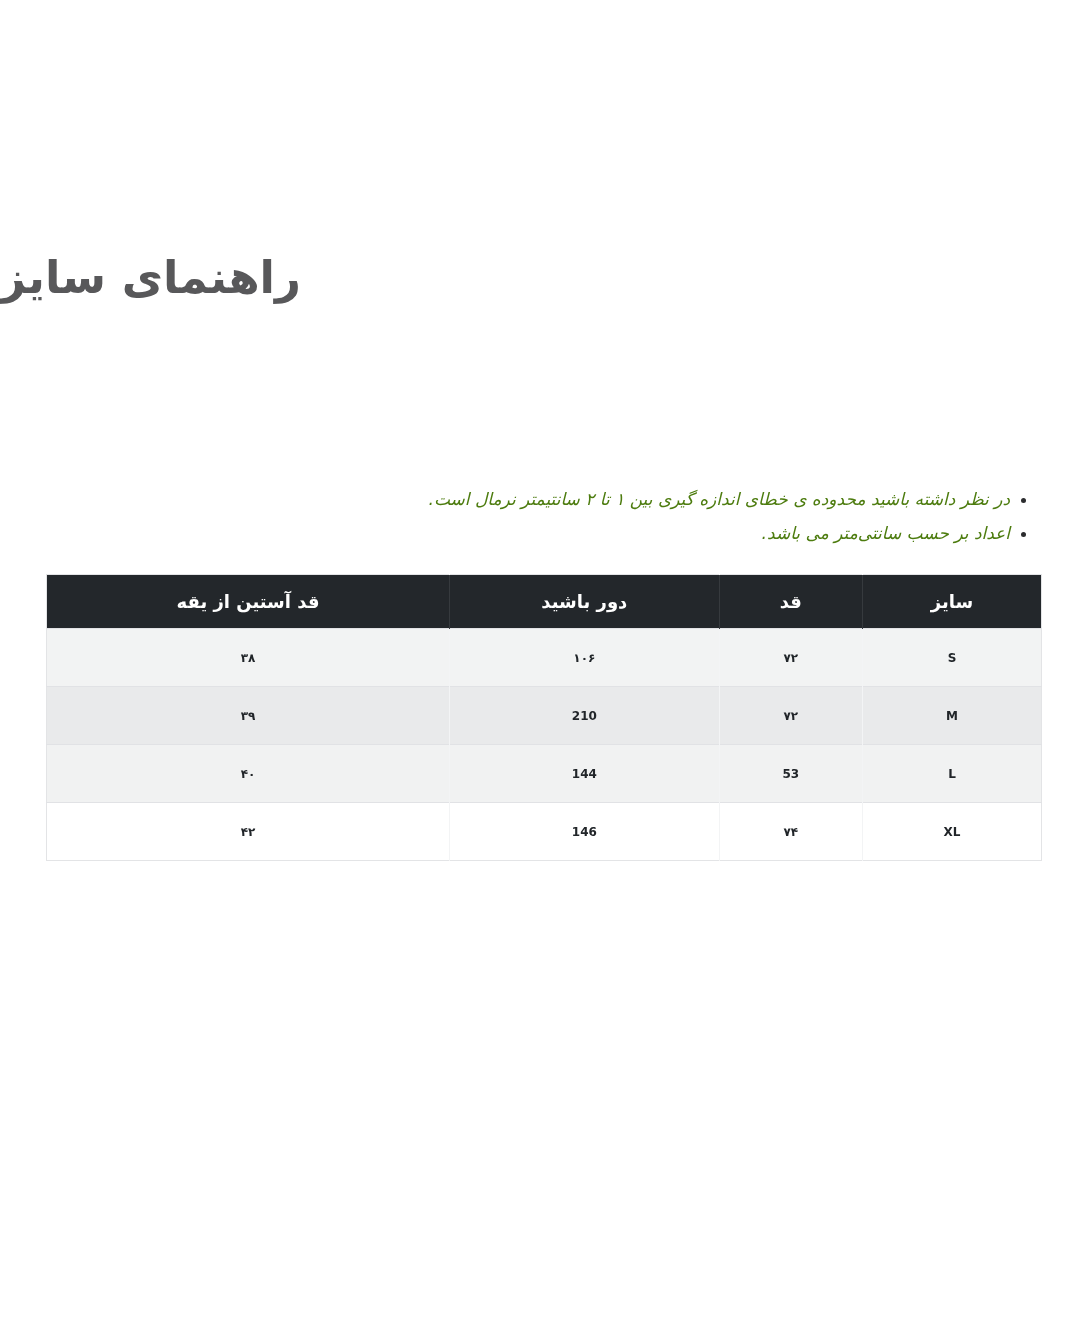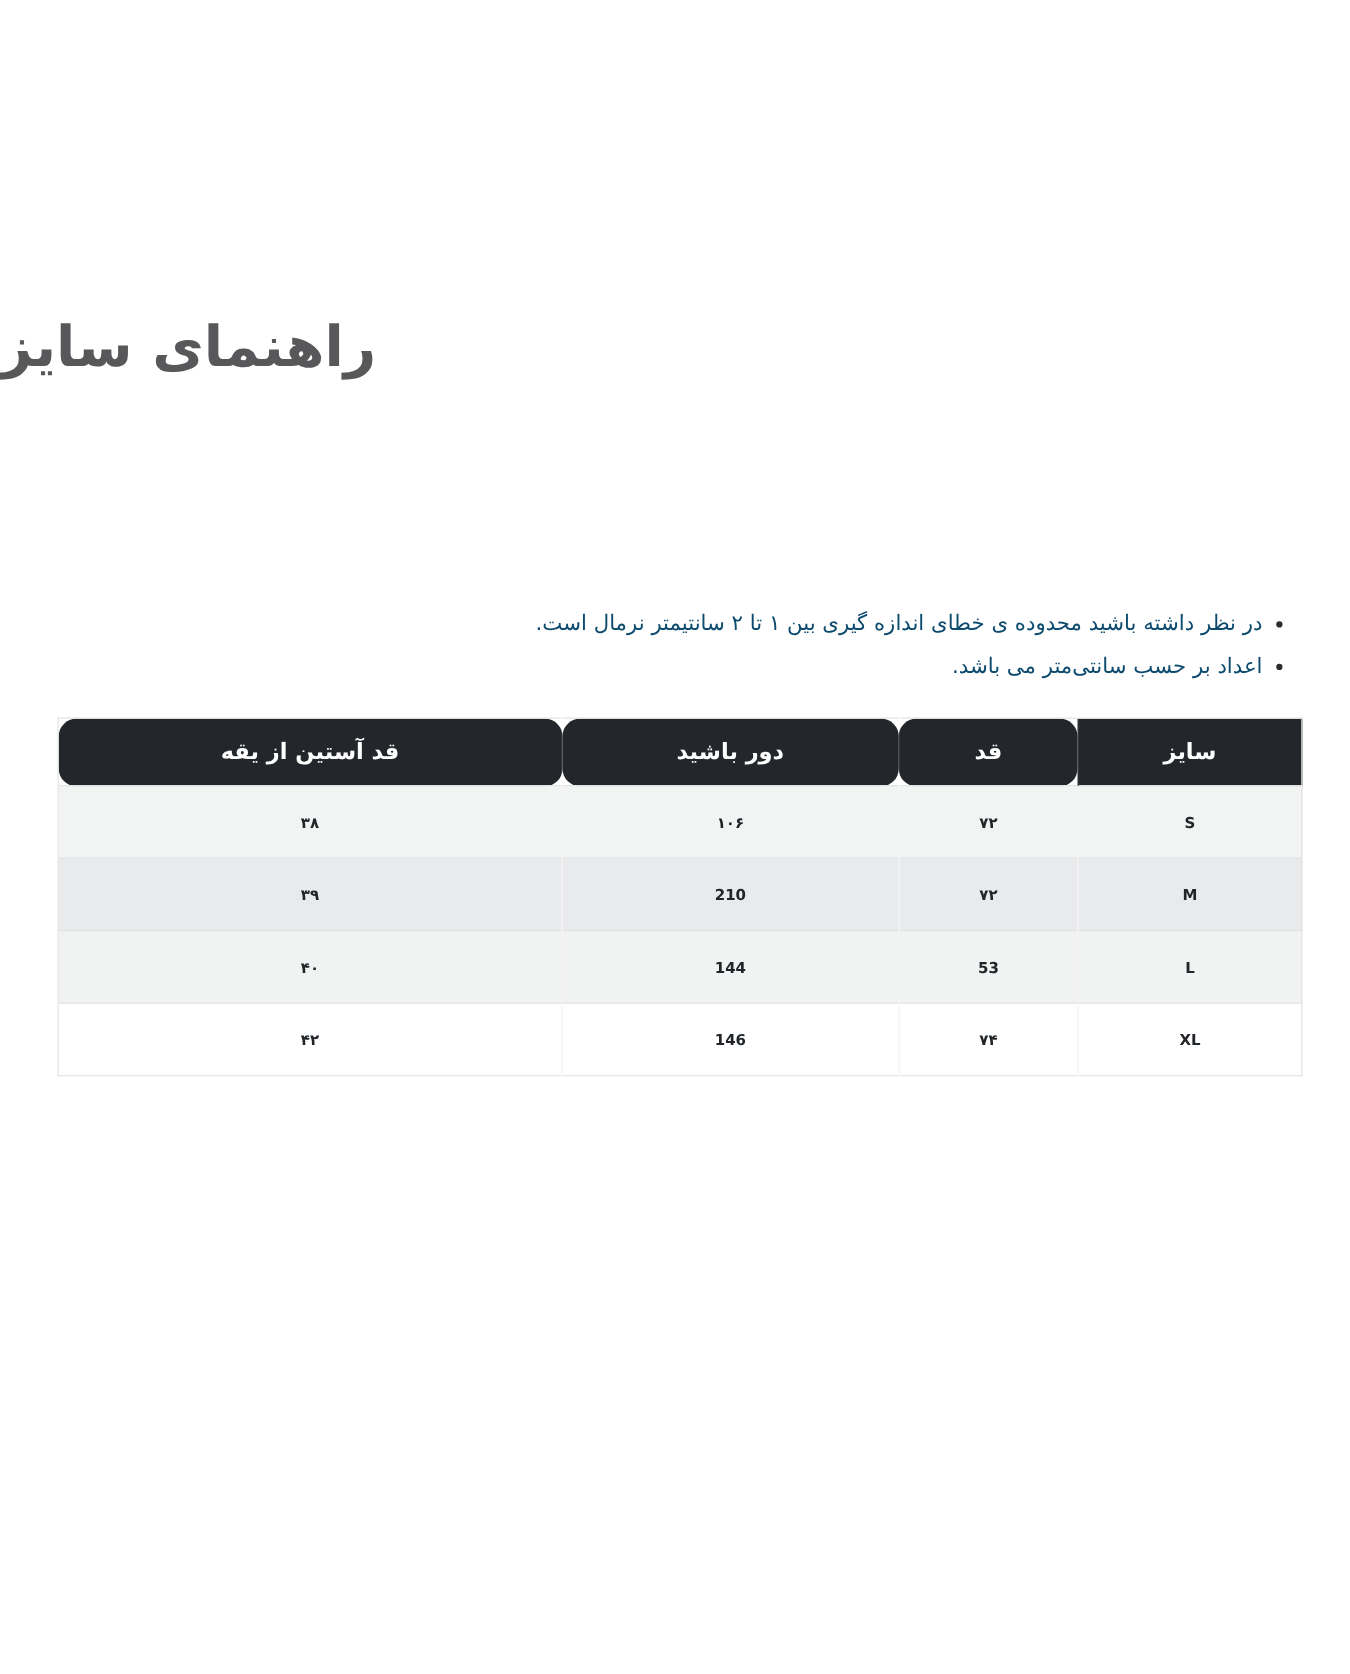--- a/index.html
+++ b/index.html
@@ -25,24 +25,25 @@
   }
 
   
   .notes {
     margin-top: 176px;
     padding: 0 46px 0 38px;
   }
   .notes-list {
     list-style: disc;
     padding-inline-start: 24px;
-    color: #0c4a6e;
+    color: #4d7c0f;
     font-size: 17px;
     line-height: 34px;
     text-align: right;
+    font-style: italic;
   }
   .notes-list li::marker { color: #2b2c2e; font-size: 15px; }
 
   
   .table-wrap {
     margin: 24px 38px 0 46px; 
   }
   table.size-table {
     width: 996px;
     border-collapse: collapse;
@@ -53,21 +54,20 @@
     background: #23272b;
     color: #ffffff;
     font-weight: bold;
     font-size: 18px;
     height: 54px;
     text-align: center;
     vertical-align: middle;
   }
   .size-table thead th + th {
     border-inline-start: 1px solid rgba(255,255,255,0.09);
-    border-radius: 14px;
   }
   .size-table col.c-size   { width: 18%; }
   .size-table col.c-length { width: 14.4%; }
   .size-table col.c-chest  { width: 27.1%; }
   .size-table col.c-sleeve { width: 40.5%; }
   .size-table tbody td {
     height: 58px;
     text-align: center;
     vertical-align: middle;
     font-size: 12px;

